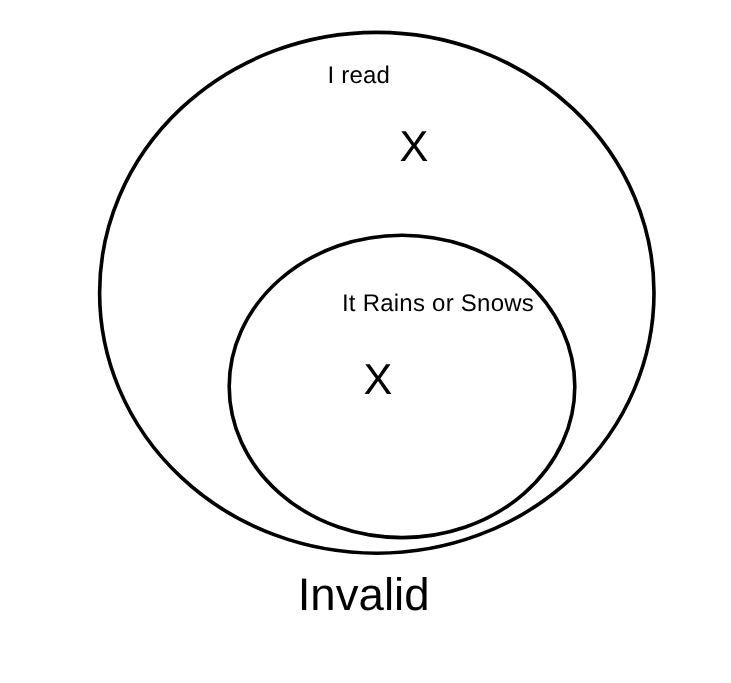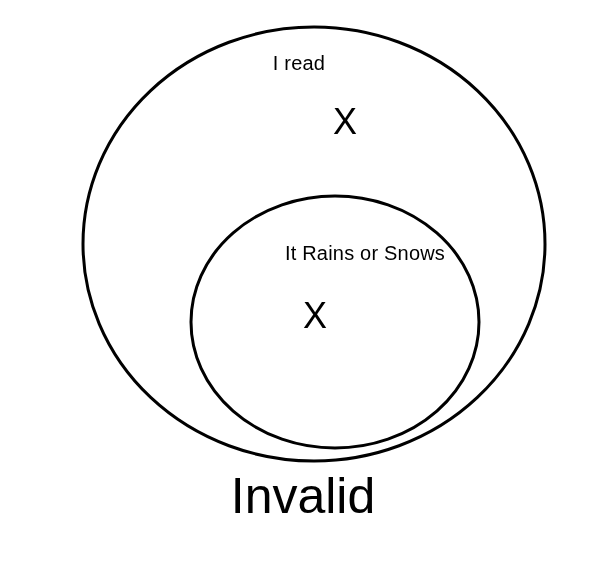--- a/index.html
+++ b/index.html
@@ -41,21 +41,21 @@
     font-size: 36px;
     font-weight: 400;
   }
   .label-outer-circle { left: 299px; top: 63px; text-align: right; }
   .x-outer            { left: 345px; top: 122px; }
   .label-inner-circle { left: 341px; top: 253px; margin-left: 24px; }
   .x-inner            { left: 315px; top: 316px; }
   .verdict {
     left: 303px;
     top: 496px;
-    font-size: 50px;
+    font-size: 38px;
   }
 </style>
 </head>
 <body>
 
 <div class="canvas">
 
   <svg class="diagram-svg" width="609" height="569" viewBox="0 0 609 569">
     <ellipse cx="314" cy="244" rx="231" ry="217" fill="none" stroke="#000000" stroke-width="3"></ellipse>
     <ellipse cx="335" cy="322" rx="144" ry="126" fill="none" stroke="#000000" stroke-width="3"></ellipse>

